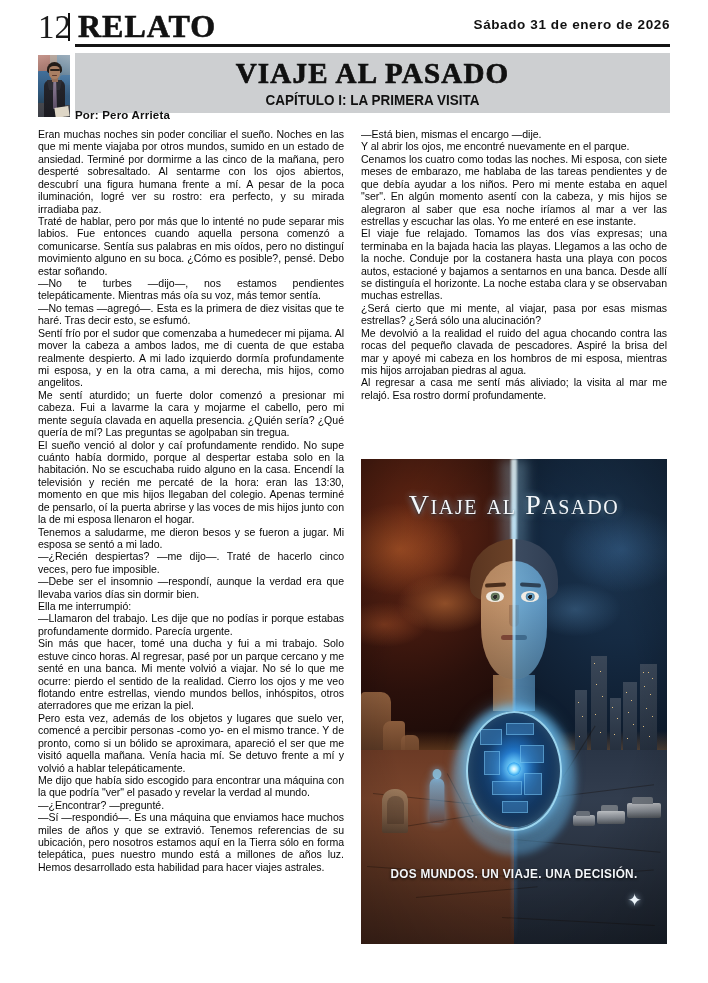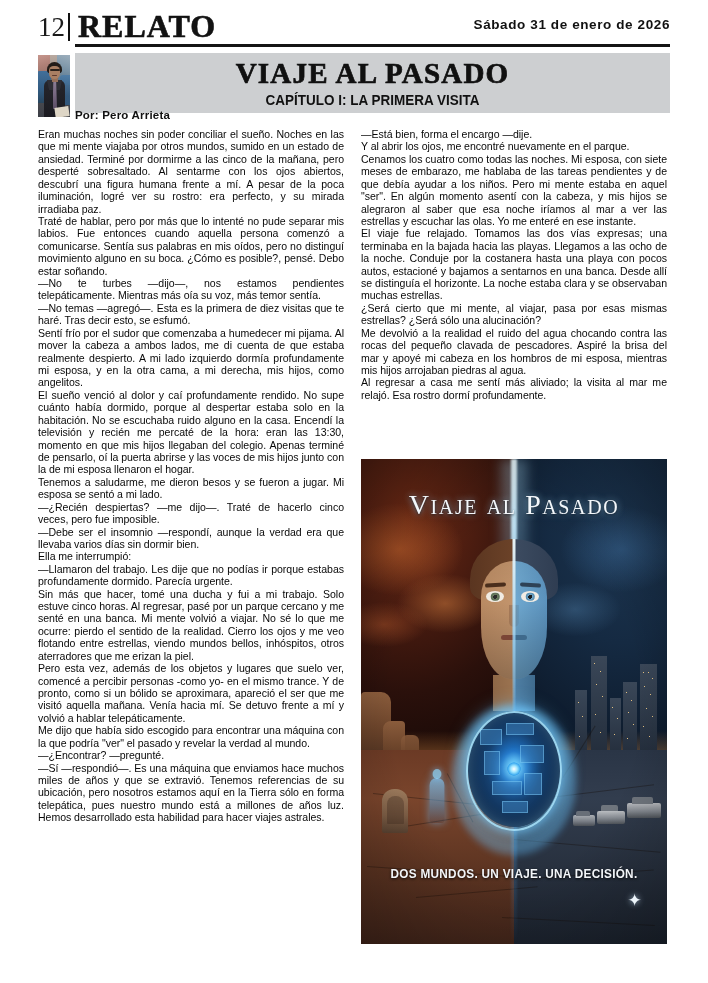--- a/index.html
+++ b/index.html
@@ -21,21 +21,21 @@
     position: absolute;
     left: 0; top: 0;
     width: 708px;
     height: 50px;
   }
   .page-number {
     position: absolute;
     left: 38px;
     top: 12px;
     font-family: "Liberation Serif", serif;
-    font-size: 27px;
+    font-size: 33px;
     line-height: 30px;
     color: #1a1a1a;
     letter-spacing: 0px;
   }
   .masthead-divider {
     position: absolute;
     left: 68px;
     top: 13px;
     width: 2px;
     height: 28px;
@@ -561,35 +561,36 @@
   <div class="story-subtitle">CAPÍTULO I: LA PRIMERA VISITA</div>
 </div>
 <div class="byline">Por: Pero Arrieta</div>
 
 <div class="col col-left">
   <p>Eran muchas noches sin poder conciliar el sueño. Noches en las que mi mente viajaba por otros mundos, sumido en un estado de ansiedad. Terminé por dormirme a las cinco de la mañana, pero desperté sobresaltado. Al sentarme con los ojos abiertos, descubrí una figura humana frente a mí. A pesar de la poca iluminación, logré ver su rostro: era perfecto, y su mirada irradiaba paz.</p>
   <p>Traté de hablar, pero por más que lo intenté no pude separar mis labios. Fue entonces cuando aquella persona comenzó a comunicarse. Sentía sus palabras en mis oídos, pero no distinguí movimiento alguno en su boca. ¿Cómo es posible?, pensé. Debo estar soñando.</p>
   <p>—No te turbes —dijo—, nos estamos pendientes telepáticamente. Mientras más oía su voz, más temor sentía.</p>
   <p>—No temas —agregó—. Esta es la primera de diez visitas que te haré. Tras decir esto, se esfumó.</p>
   <p>Sentí frío por el sudor que comenzaba a humedecer mi pijama. Al mover la cabeza a ambos lados, me di cuenta de que estaba realmente despierto. A mi lado izquierdo dormía profundamente mi esposa, y en la otra cama, a mi derecha, mis hijos, como angelitos.</p>
+  <p>Me sentí aturdido; un fuerte dolor comenzó a presionar mi cabeza. Fui a lavarme la cara y mojarme el cabello, pero mi mente seguía clavada en aquella presencia. ¿Quién sería? ¿Qué quería de mí? Las preguntas se agolpaban sin tregua.</p>
   <p> El sueño venció al dolor y caí profundamente rendido. No supe cuánto había dormido, porque al despertar estaba solo en la habitación. No se escuchaba ruido alguno en la casa. Encendí la televisión y recién me percaté de la hora: eran las 13:30, momento en que mis hijos llegaban del colegio. Apenas terminé de pensarlo, oí la puerta abrirse y las voces de mis hijos junto con la de mi esposa llenaron el hogar.</p>
   <p>Tenemos a saludarme, me dieron besos y se fueron a jugar. Mi esposa se sentó a mi lado.</p>
   <p> —¿Recién despiertas? —me dijo—. Traté de hacerlo cinco veces, pero fue imposible.</p>
   <p> —Debe ser el insomnio —respondí, aunque la verdad era que llevaba varios días sin dormir bien.</p>
   <p>Ella me interrumpió:</p>
   <p> —Llamaron del trabajo. Les dije que no podías ir porque estabas profundamente dormido. Parecía urgente.</p>
   <p>Sin más que hacer, tomé una ducha y fui a mi trabajo. Solo estuve cinco horas. Al regresar, pasé por un parque cercano y me senté en una banca. Mi mente volvió a viajar. No sé lo que me ocurre: pierdo el sentido de la realidad. Cierro los ojos y me veo flotando entre estrellas, viendo mundos bellos, inhóspitos, otros aterradores que me erizan la piel.</p>
   <p>Pero esta vez, además de los objetos y lugares que suelo ver, comencé a percibir personas -como yo- en el mismo trance. Y de pronto, como si un bólido se aproximara, apareció el ser que me visitó aquella mañana. Venía hacia mí. Se detuvo frente a mí y volvió a hablar telepáticamente.</p>
   <p>Me dijo que había sido escogido para encontrar una máquina con la que podría "ver" el pasado y revelar la verdad al mundo.</p>
   <p>—¿Encontrar? —pregunté.</p>
   <p>—Sí —respondió—. Es una máquina que enviamos hace muchos miles de años y que se extravió. Tenemos referencias de su ubicación, pero nosotros estamos aquí en la Tierra sólo en forma telepática, pues nuestro mundo está a millones de años luz. Hemos desarrollado esta habilidad para hacer viajes astrales.</p>
 </div>
 
 <div class="col col-right">
-  <p>—Está bien, forma el encargo —dije.</p>
+  <p>—Está bien, mismas el encargo —dije.</p>
   <p> Y al abrir los ojos, me encontré nuevamente en el parque.</p>
   <p> Cenamos los cuatro como todas las noches. Mi esposa, con siete meses de embarazo, me hablaba de las tareas pendientes y de que debía ayudar a los niños. Pero mi mente estaba en aquel "ser". En algún momento asentí con la cabeza, y mis hijos se alegraron al saber que esa noche iríamos al mar a ver las estrellas y escuchar las olas. Yo me enteré en ese instante.</p>
   <p>El viaje fue relajado. Tomamos las dos vías expresas; una terminaba en la bajada hacia las playas. Llegamos a las ocho de la noche. Conduje por la costanera hasta una playa con pocos autos, estacioné y bajamos a sentarnos en una banca. Desde allí se distinguía el horizonte. La noche estaba clara y se observaban muchas estrellas.</p>
   <p>¿Será cierto que mi mente, al viajar, pasa por esas mismas estrellas? ¿Será sólo una alucinación?</p>
   <p>Me devolvió a la realidad el ruido del agua chocando contra las rocas del pequeño clavada de pescadores. Aspiré la brisa del mar y apoyé mi cabeza en los hombros de mi esposa, mientras mis hijos arrojaban piedras al agua.</p>
   <p>Al regresar a casa me sentí más aliviado; la visita al mar me relajó. Esa rostro dormí profundamente.</p>
 </div>
 
 <div class="cover">
   <div class="cover-sky-left"></div>

